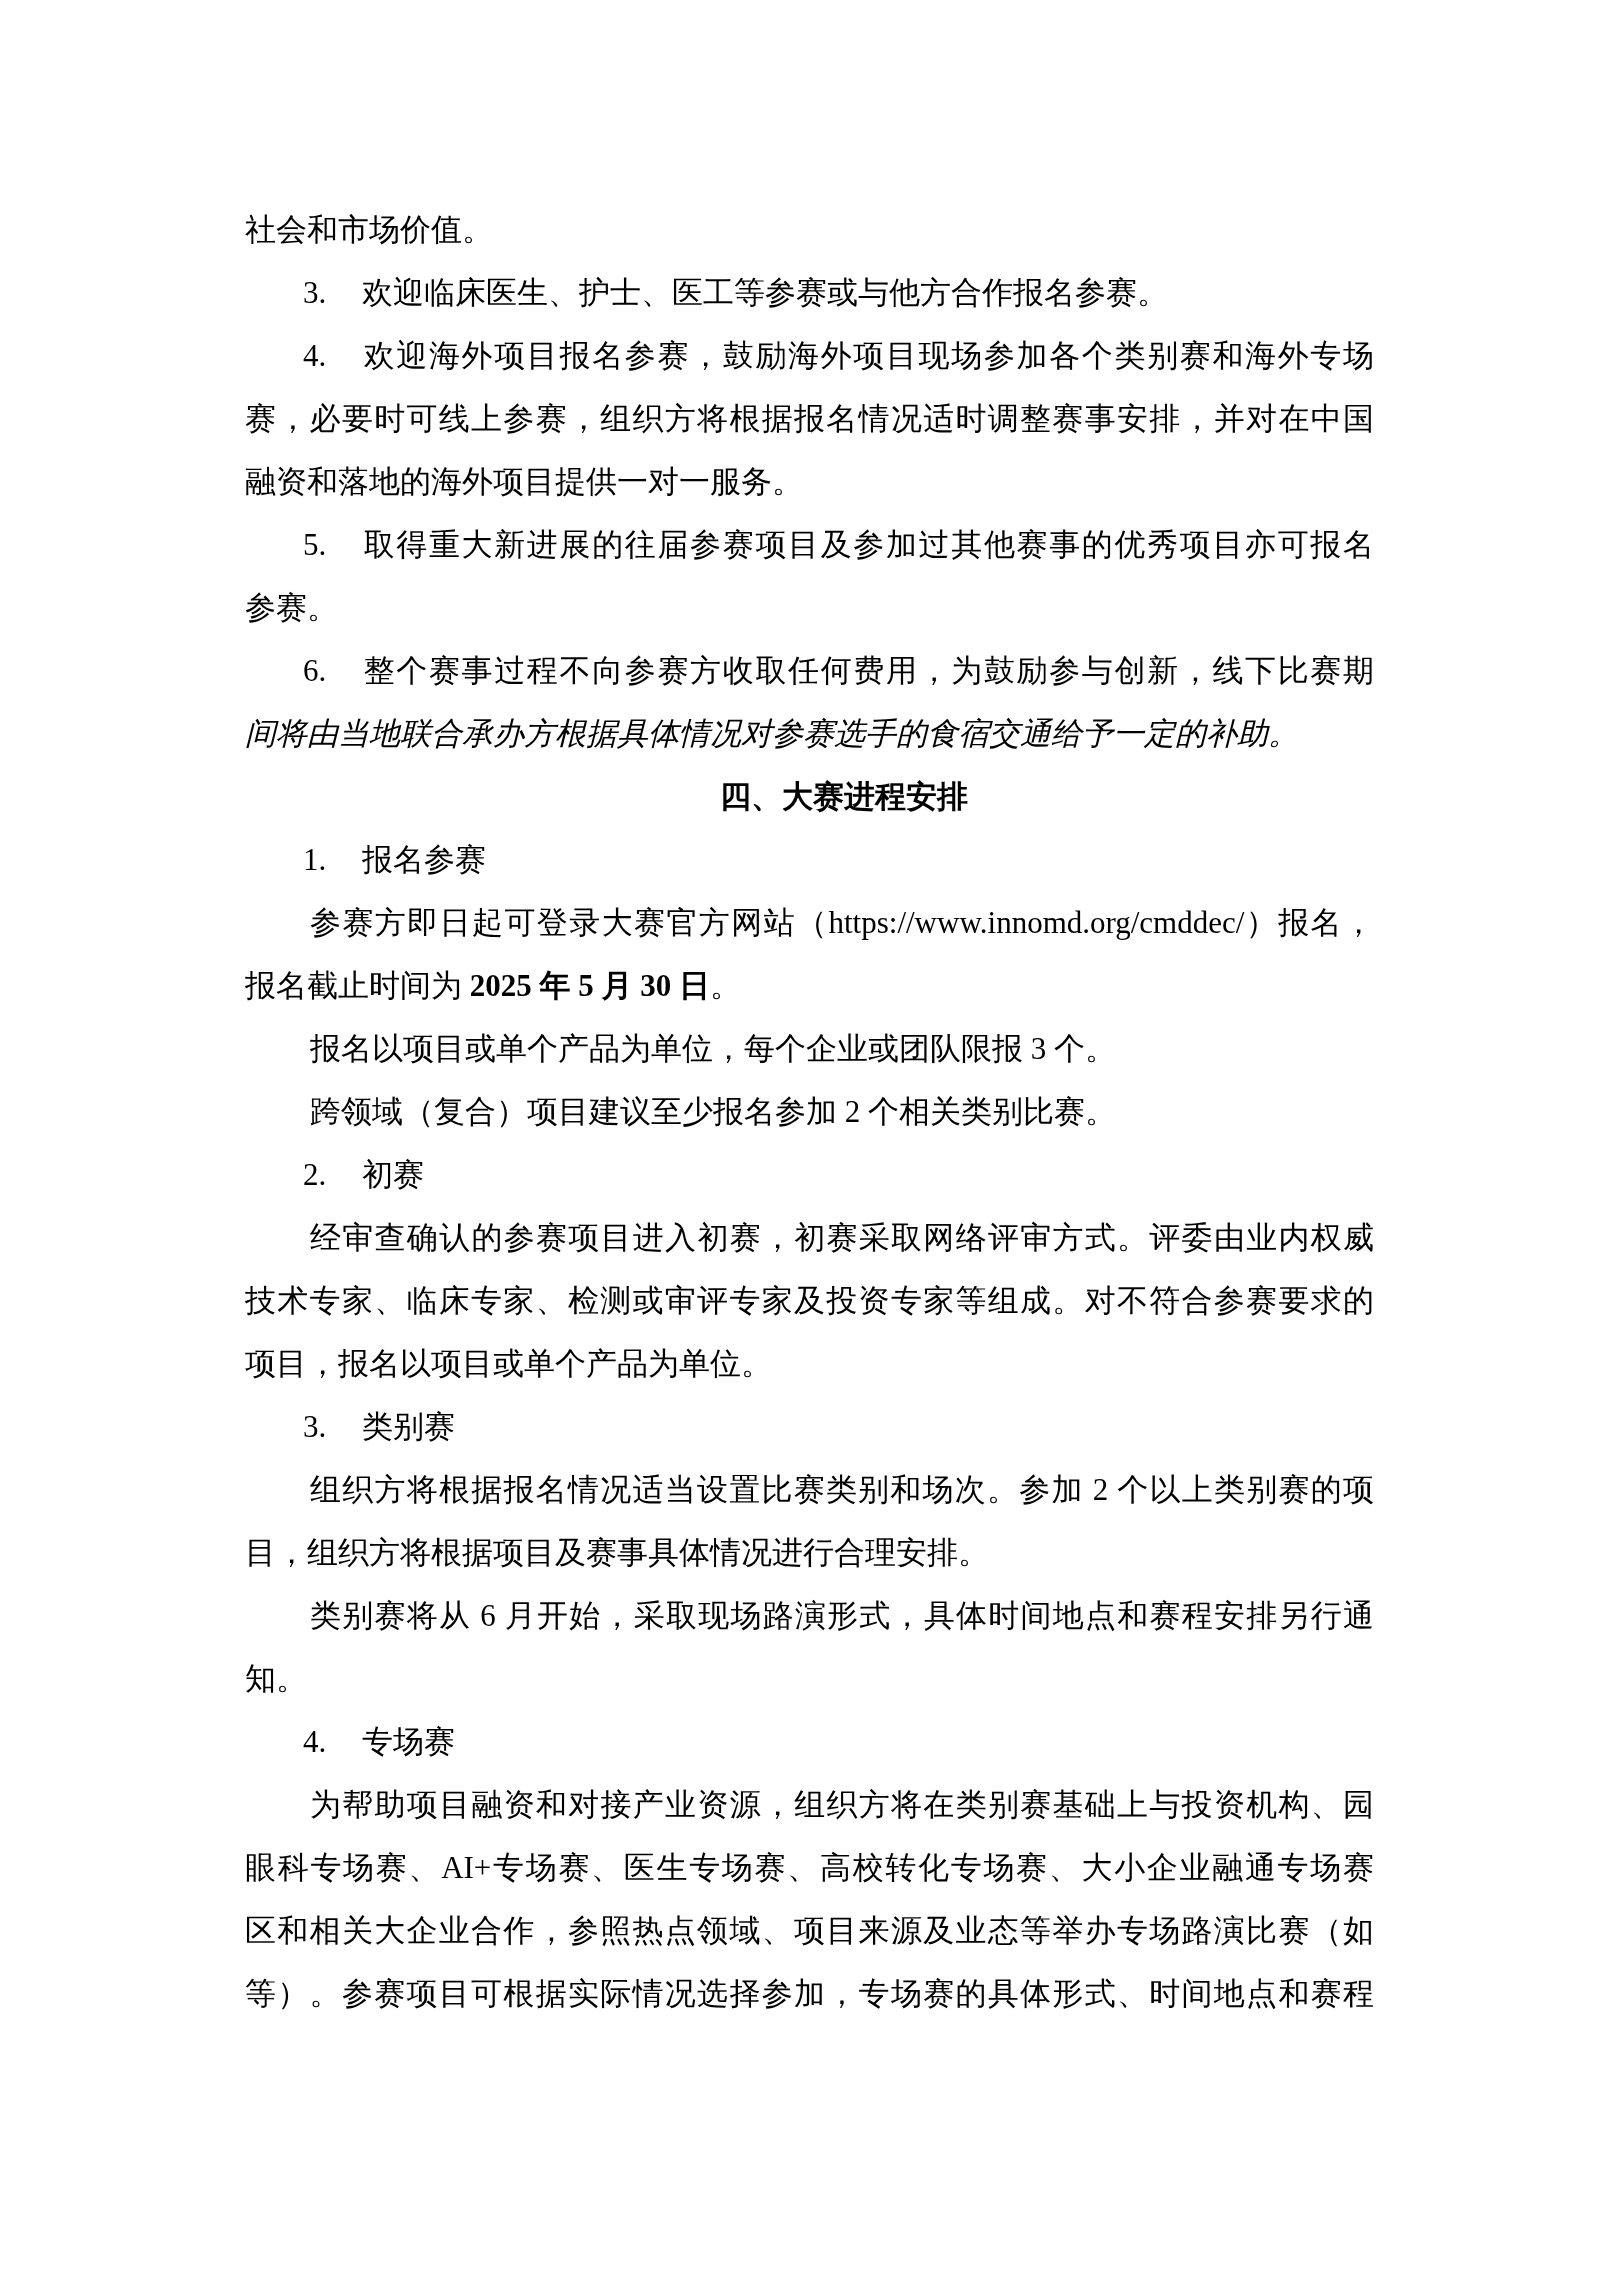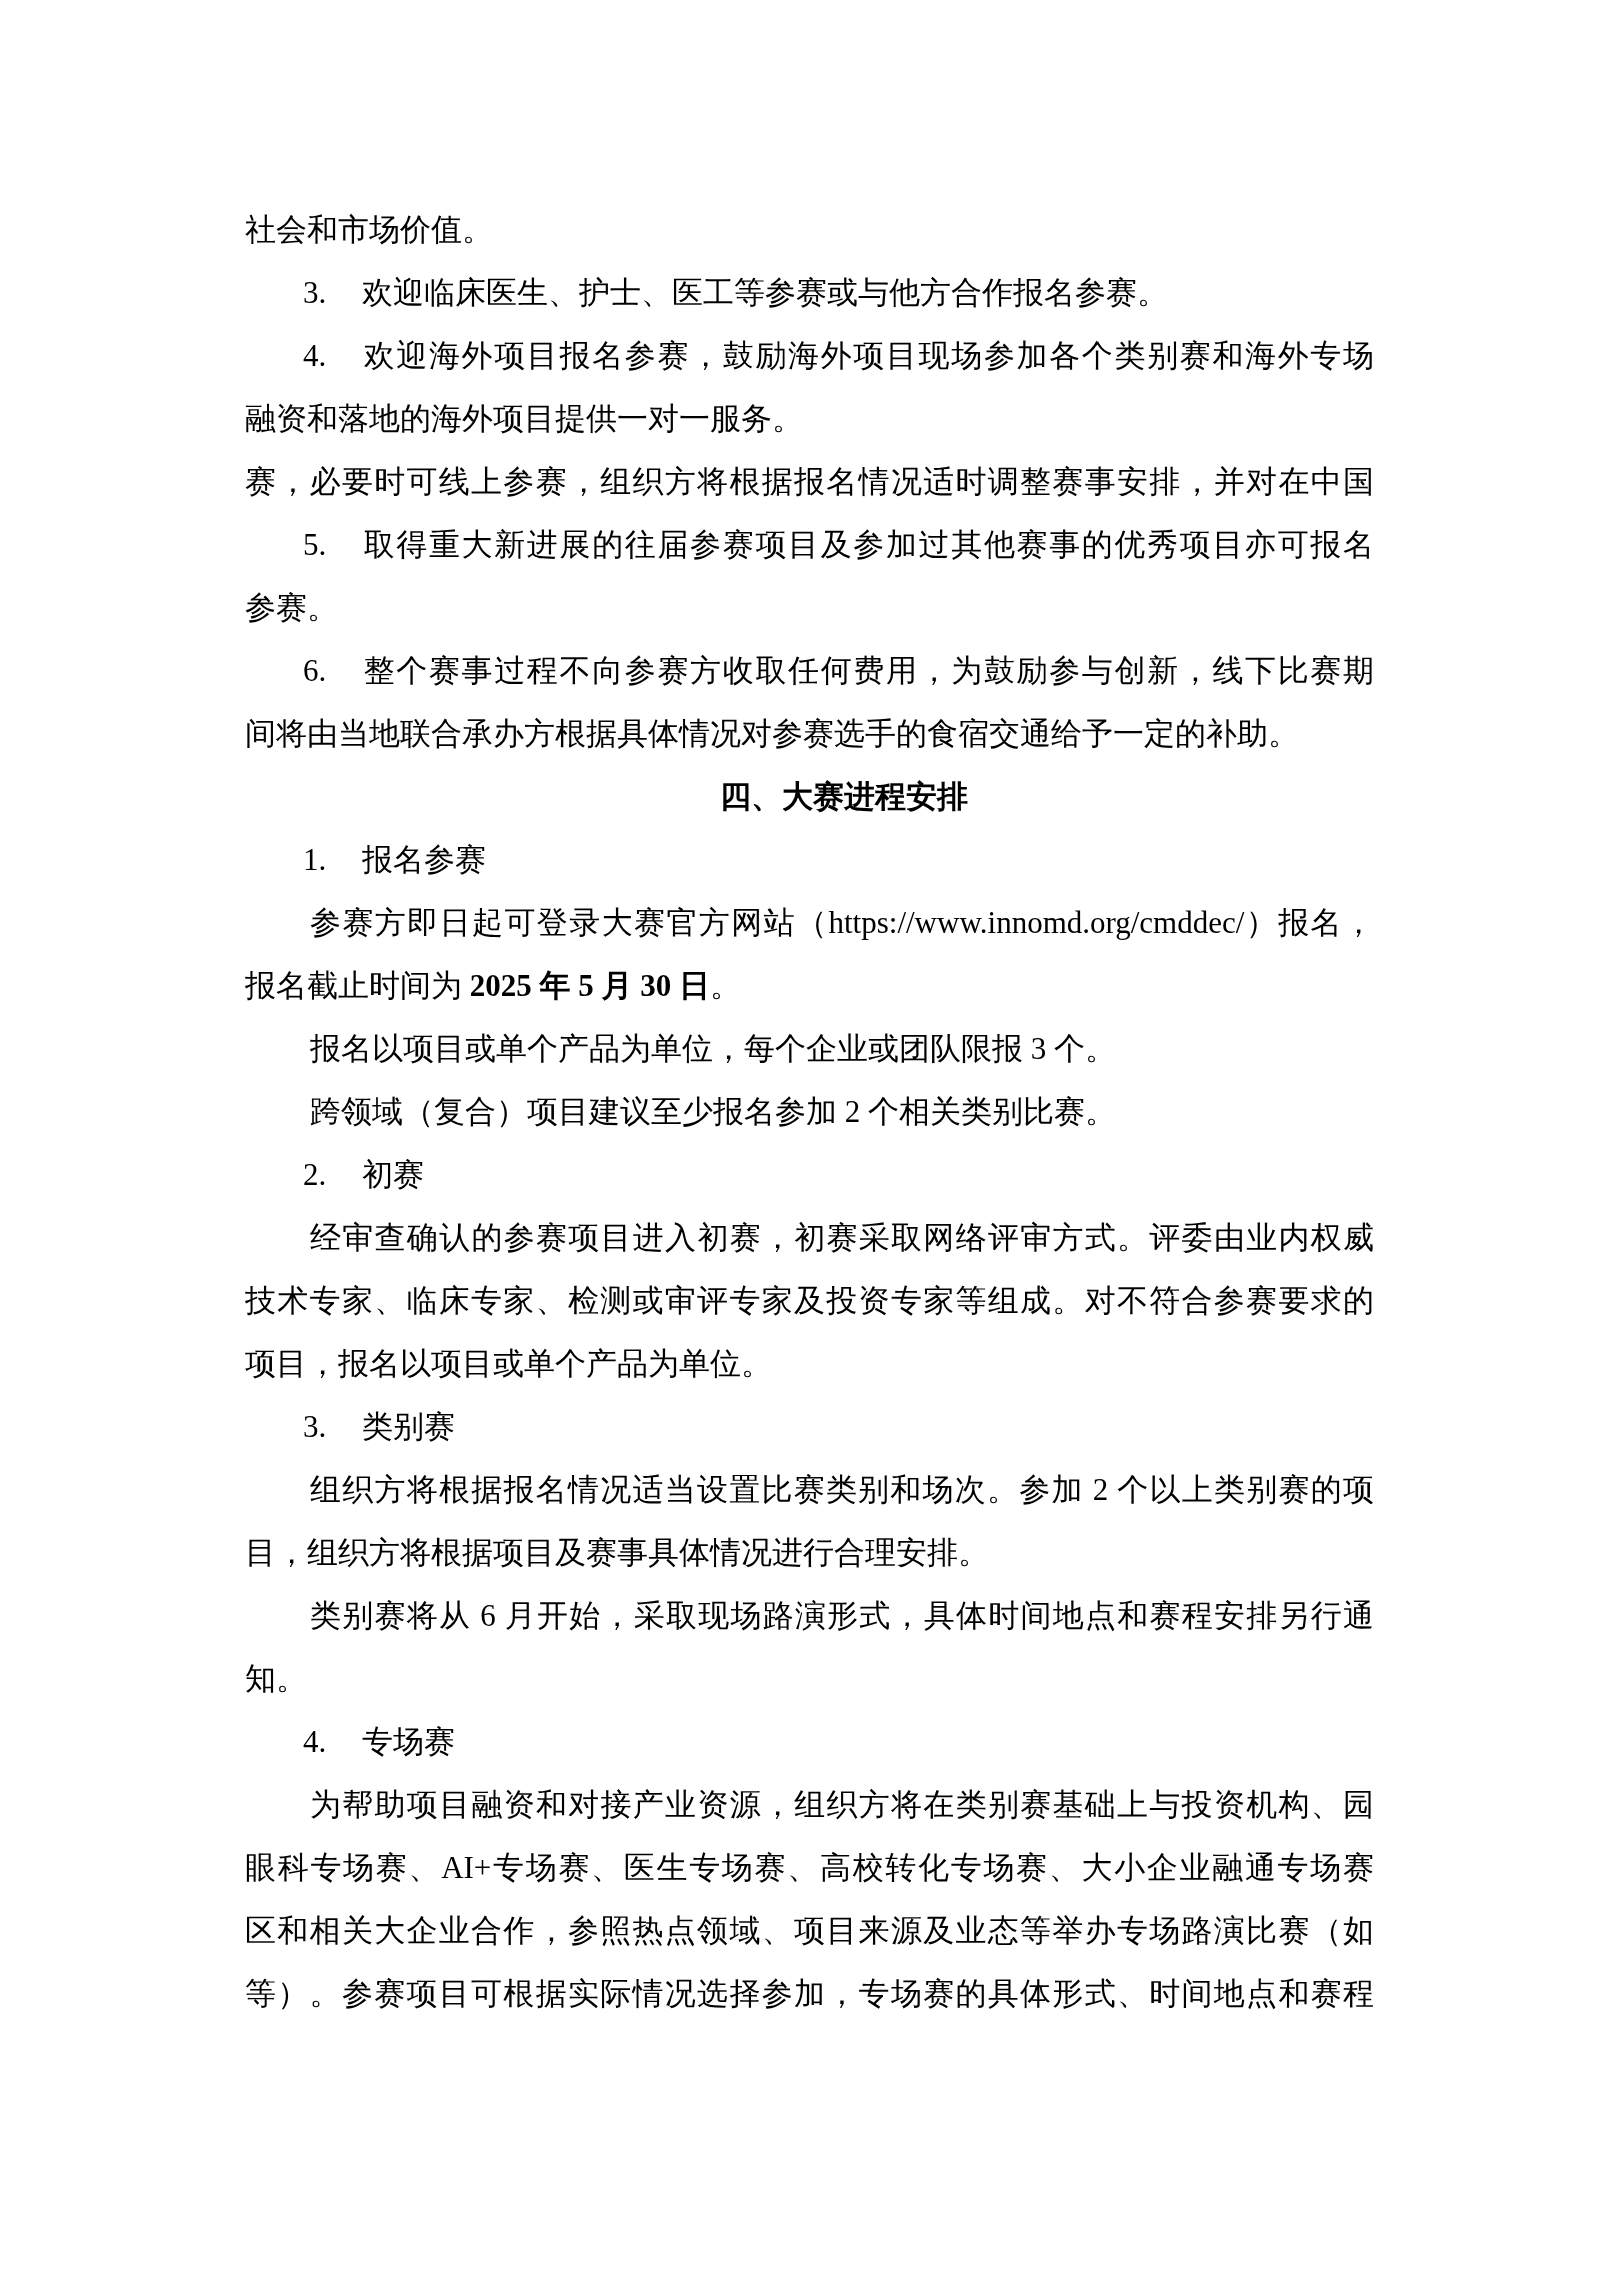--- a/index.html
+++ b/index.html
@@ -56,26 +56,26 @@
   }
 </style>
 </head>
 <body>
 
 <div class="page">
   <div class="text-body">
       <div class="line" style="padding-left: 0px;"><span>社会和市场价值。</span></div>
       <div class="line" style="padding-left: 58px;"><span class="num">3.</span><span>欢迎临床医生、护士、医工等参赛或与他方合作报名参赛。</span></div>
       <div class="line just" style="padding-left: 58px;"><span class="num">4.</span><span>欢迎海外项目报名参赛，鼓励海外项目现场参加各个类别赛和海外专场</span></div>
+      <div class="line just" style="padding-left: 0px;"><span>赛，必要时可线上参赛，组织方将根据报名情况适时调整赛事安排，并对在中国</span></div>
       <div class="line" style="padding-left: 0px;"><span>融资和落地的海外项目提供一对一服务。</span></div>
-      <div class="line just" style="padding-left: 0px;"><span>赛，必要时可线上参赛，组织方将根据报名情况适时调整赛事安排，并对在中国</span></div>
       <div class="line just" style="padding-left: 58px;"><span class="num">5.</span><span>取得重大新进展的往届参赛项目及参加过其他赛事的优秀项目亦可报名</span></div>
       <div class="line" style="padding-left: 0px;"><span>参赛。</span></div>
       <div class="line just" style="padding-left: 58px;"><span class="num">6.</span><span>整个赛事过程不向参赛方收取任何费用，为鼓励参与创新，线下比赛期</span></div>
-      <div class="line" style="padding-left: 0px;"><span>间将由当地联合承办方根据具体情况对参赛选手的食宿交通给予一定的补助。</span></div>
+      <div class="line" style="padding-left: 0px; font-style: italic;"><span>间将由当地联合承办方根据具体情况对参赛选手的食宿交通给予一定的补助。</span></div>
       <div class="line" style="padding-left: 69px; text-align: center;"><span class="b">四、大赛进程安排</span></div>
       <div class="line" style="padding-left: 58px;"><span class="num">1.</span><span>报名参赛</span></div>
       <div class="line just" style="padding-left: 65px;"><span>参赛方即日起可登录大赛官方网站（https://www.innomd.org/cmddec/）报名，</span></div>
       <div class="line" style="padding-left: 0px;"><span>报名截止时间为 </span><span class="b">2025 年 5 月 30 日</span><span>。</span></div>
       <div class="line" style="padding-left: 65px;"><span>报名以项目或单个产品为单位，每个企业或团队限报 3 个。</span></div>
       <div class="line" style="padding-left: 65px;"><span>跨领域（复合）项目建议至少报名参加 2 个相关类别比赛。</span></div>
       <div class="line" style="padding-left: 58px;"><span class="num">2.</span><span>初赛</span></div>
       <div class="line just" style="padding-left: 65px;"><span>经审查确认的参赛项目进入初赛，初赛采取网络评审方式。评委由业内权威</span></div>
       <div class="line just" style="padding-left: 0px;"><span>技术专家、临床专家、检测或审评专家及投资专家等组成。对不符合参赛要求的</span></div>
       <div class="line" style="padding-left: 0px;"><span>项目，报名以项目或单个产品为单位。</span></div>

